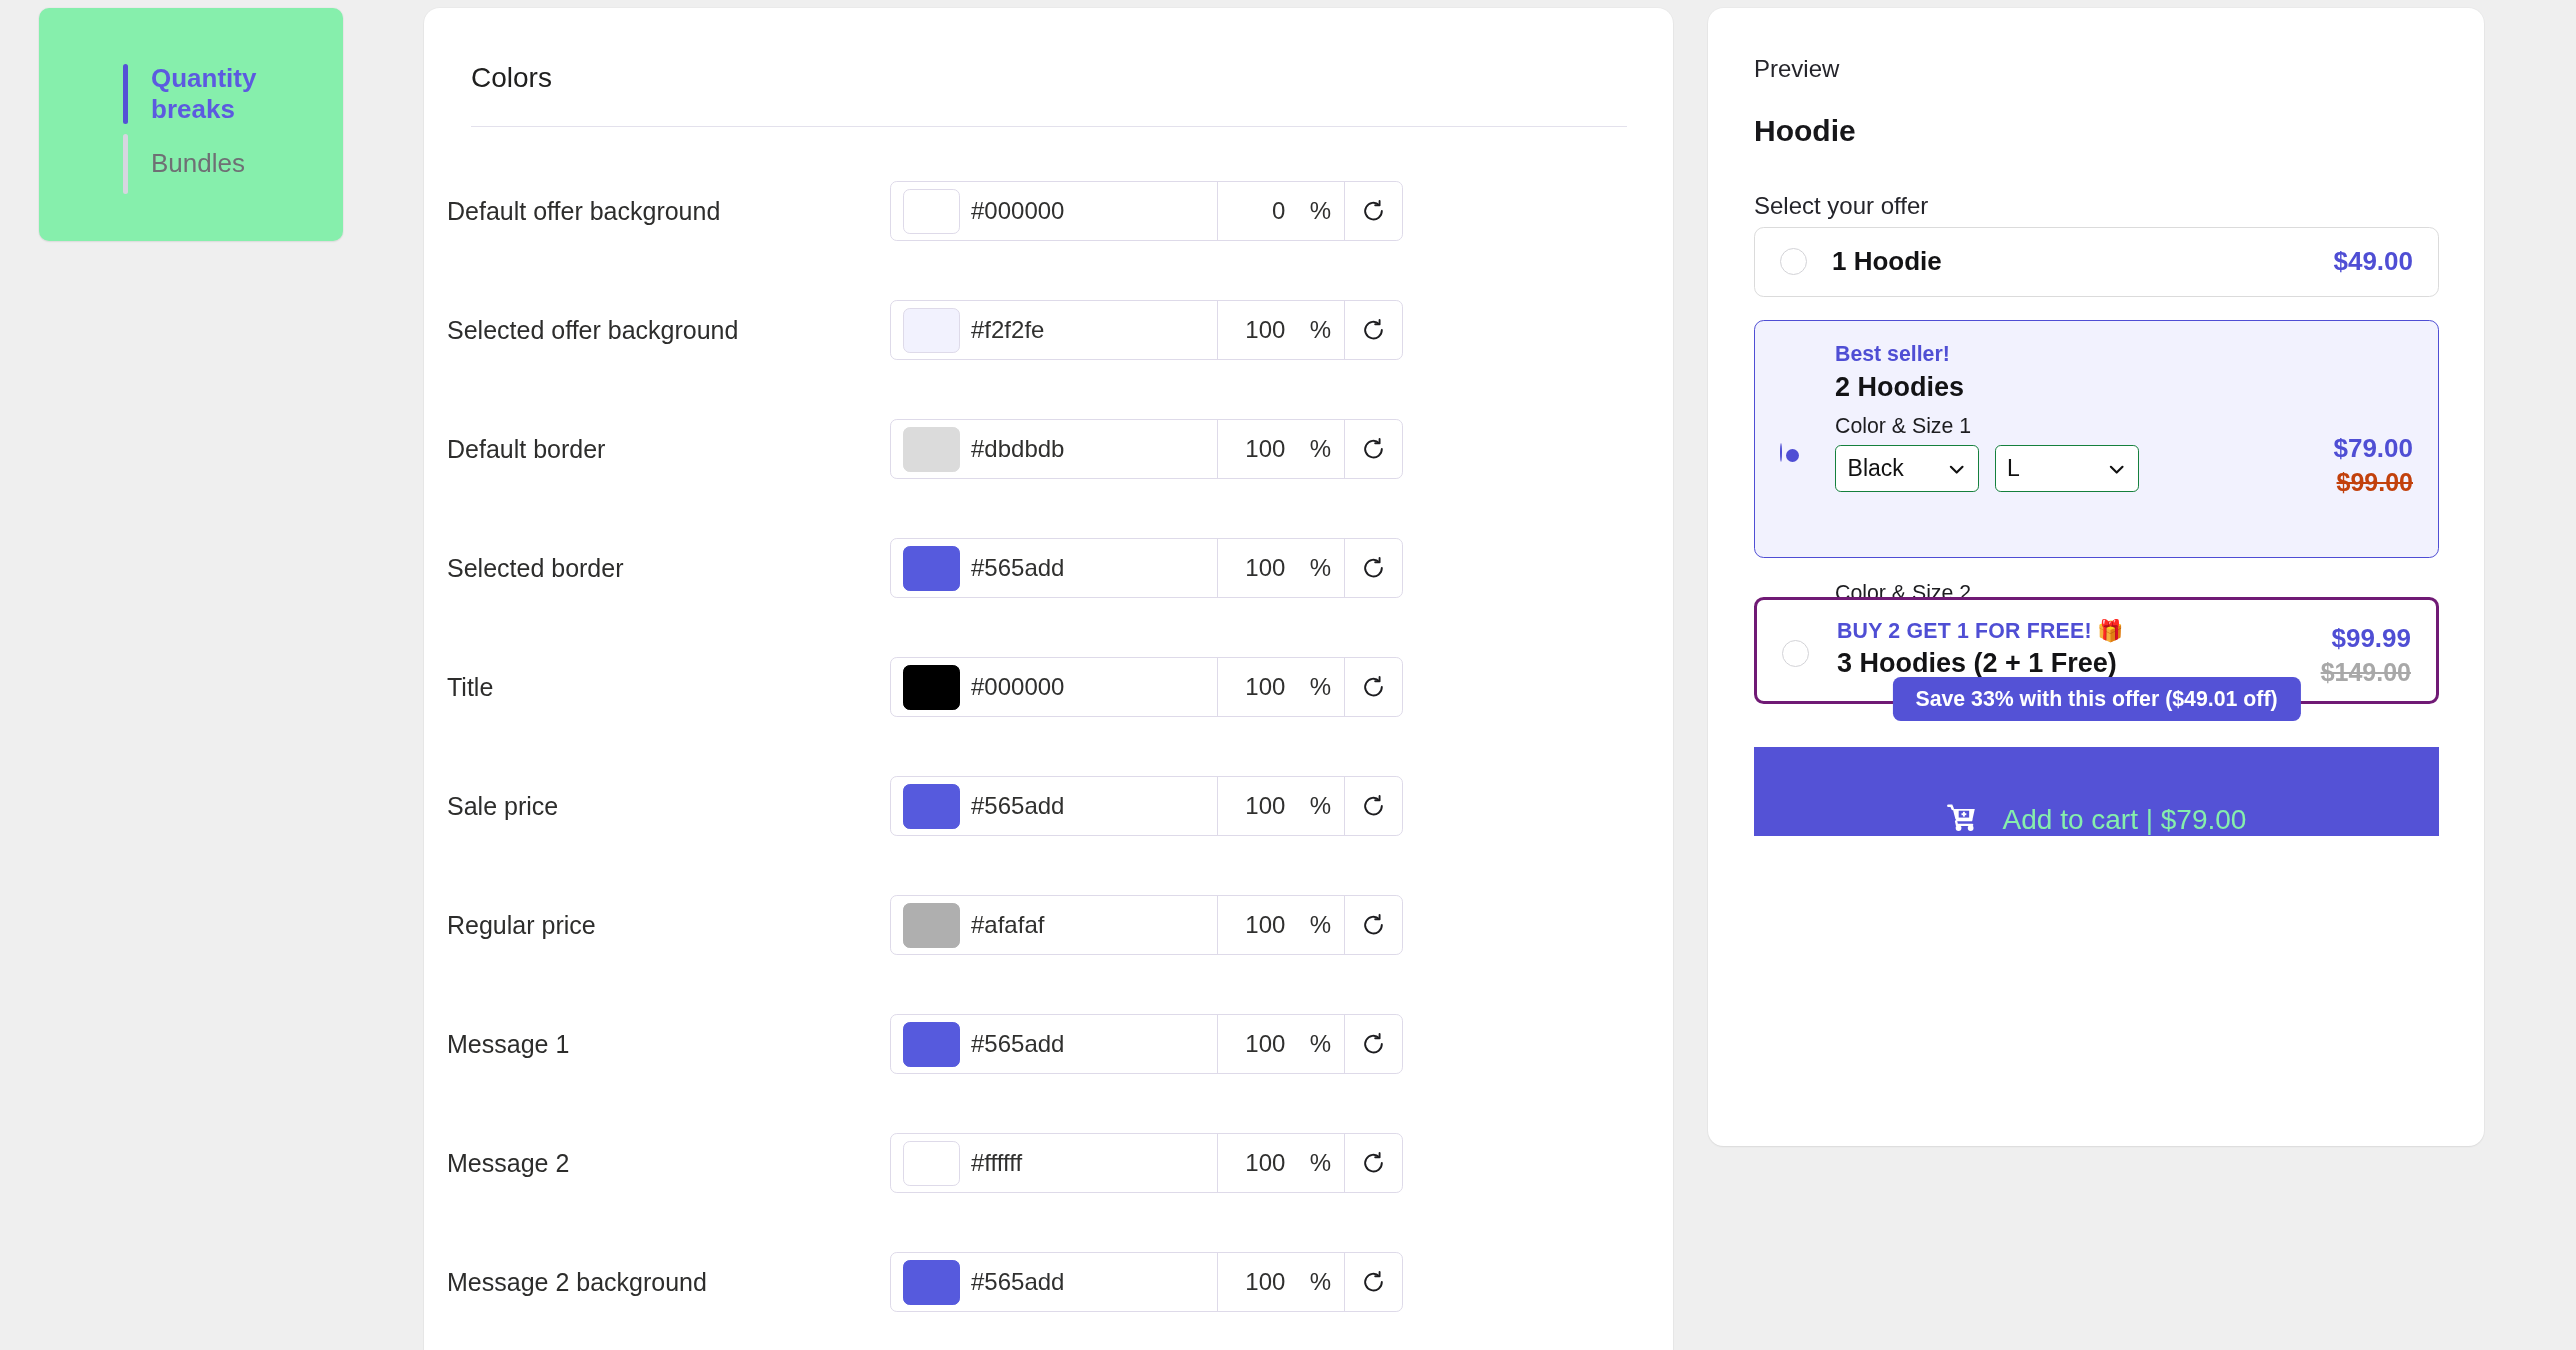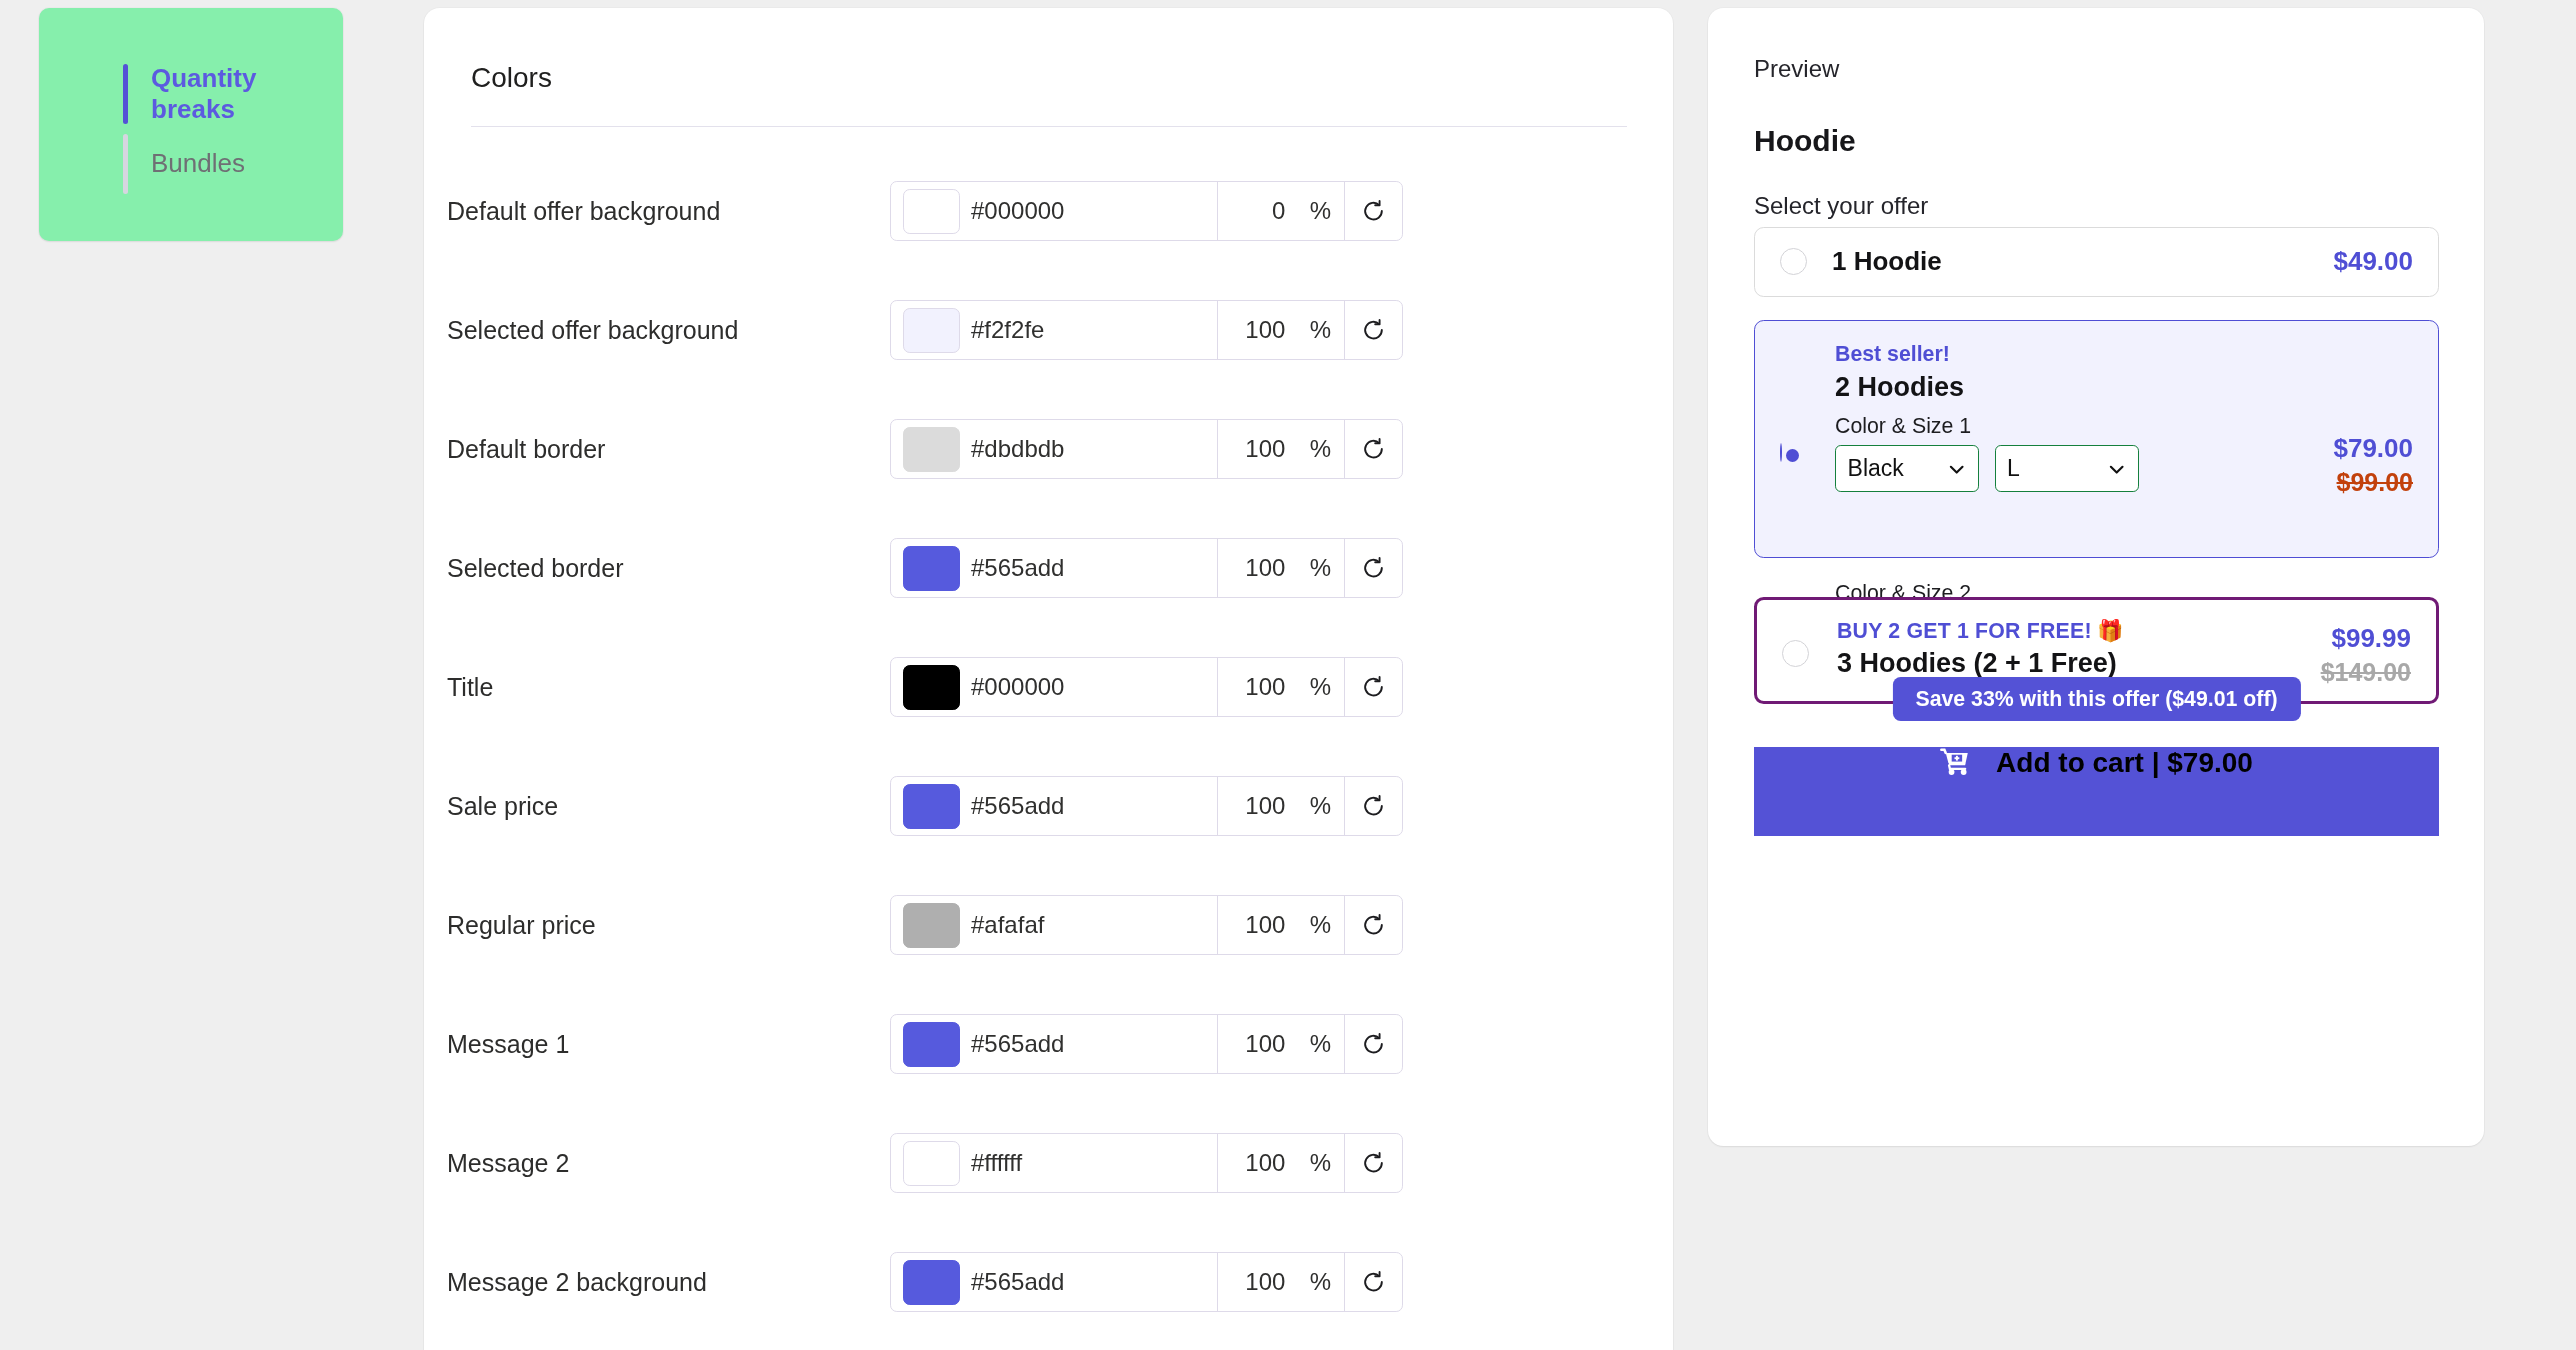--- a/index.html
+++ b/index.html
@@ -106,21 +106,21 @@
     position: absolute; left: 1708px; top: 7.8px;
     width: 776px; height: 1138px;
     background: #fff; border-radius: 15.5px;
     box-shadow: 0 1px 1.9px rgba(0,0,0,.07), 0 0 0 1px rgba(0,0,0,.02);
   }
   .preview-label {
     position: absolute; left: 46px; top: 47px;
     font-size: 24px; color: #25252b;
   }
   .product-title {
-    position: absolute; left: 46px; top: 116px;
+    position: absolute; left: 46px; top: 106px;
     font-size: 30px; font-weight: bold; color: #17171a;
   }
   .select-offer {
     position: absolute; left: 46px; top: 184px;
     font-size: 24px; color: #25252b;
   }
   .offers { position: absolute; left: 46px; top: 219px; width: 685px; }
 
   .offer {
     position: relative;
@@ -228,23 +228,23 @@
   .third-price { position: absolute; right: 25px; top: 23px; text-align: right; }
   .third-price .now { font-size: 26px; font-weight: bold; color: #4f4ed4; }
   .third-price .was {
     font-size: 25px; font-weight: bold; color: #a8a8a8;
     text-decoration: line-through; margin-top: 3.9px;
   }
 
   .cart-btn {
     width: 685px; height: 89px;
     background: #5452d6;
-    display: flex; align-items: flex-start; justify-content: center;
+    display: flex; align-items: flex-end; justify-content: center;
     gap: 23px;
-    color: #000000; font-size: 28px; font-weight: bold;
+    color: #86efac; font-size: 28px; font-weight: normal;
     border: none; cursor: pointer;
     margin-top: 43px;
   }
   .cart-btn svg { display: block; }
 </style>
 </head>
 <body>
 
 <div id="app">
 

